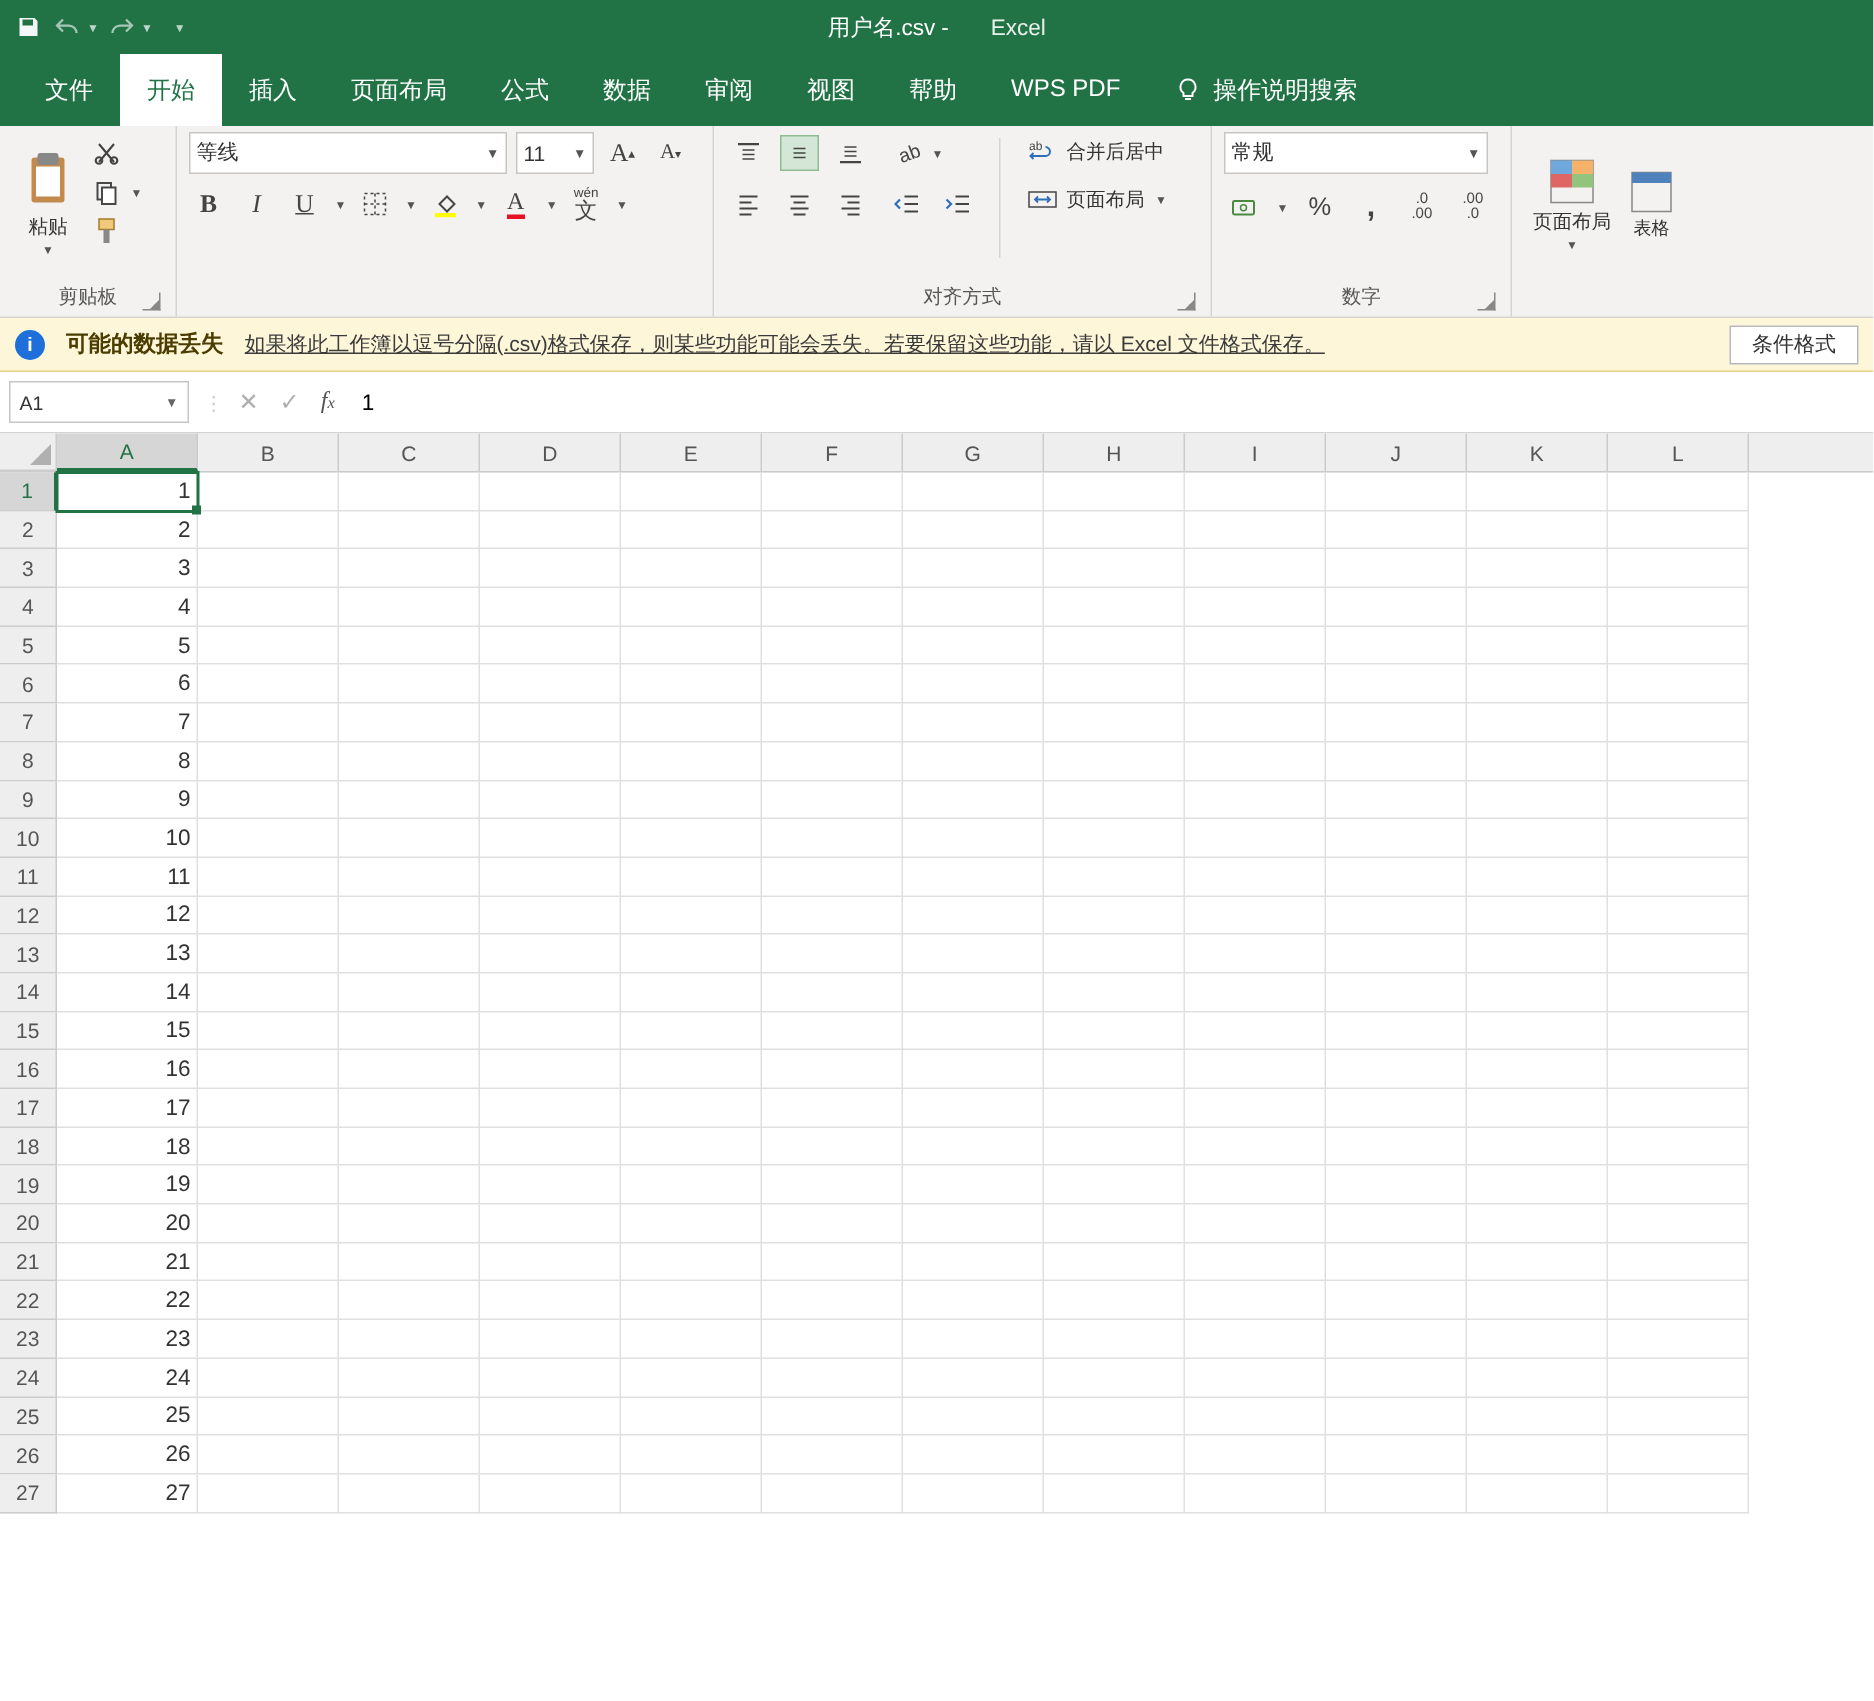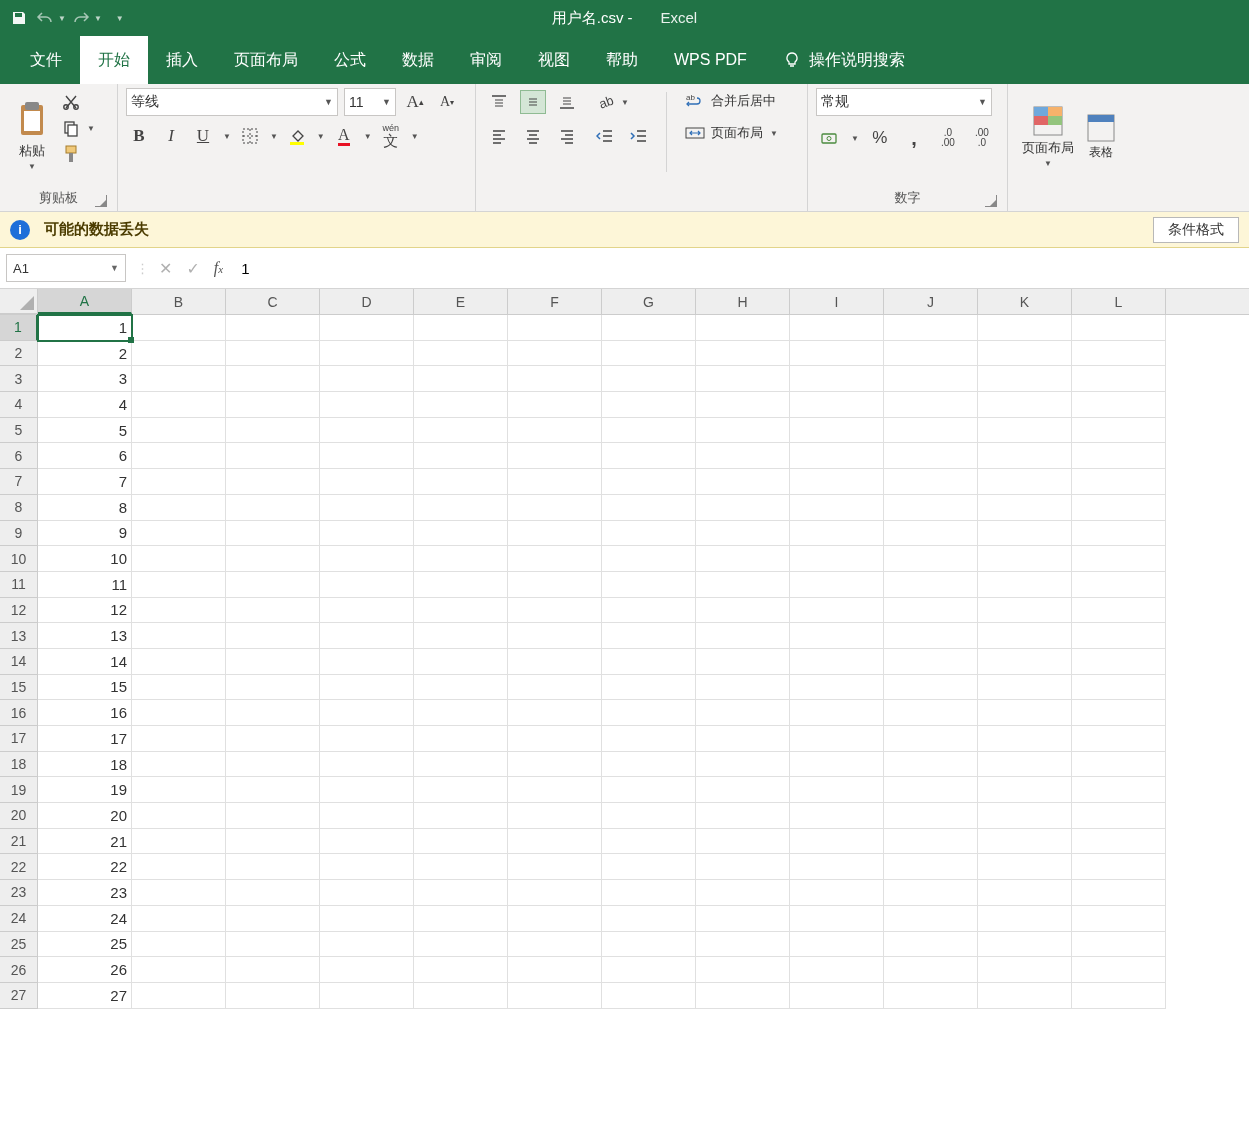--- a/index.html
+++ b/index.html
@@ -276,20 +276,21 @@
         <div class="row" style="gap:6px;padding:2px 4px">
           <svg width="20" height="16" viewBox="0 0 20 16">
               <rect x="1" y="3" width="18" height="10" fill="none" stroke="#444"></rect>
               <path d="M5 8h10M7 6l-2 2 2 2M13 6l2 2-2 2" fill="none" stroke="#2f6fb7" stroke-width="1.2"></path>
             </svg>
           <span>页面布局</span>
           <span class="caret-sm">▼</span>
         </div>
       </div>
     </div>
+    <div class="group-label"><span>对齐方式</span><span class="launcher"></span></div>
   </div>
 
   <div class="group" style="width:200px">
     <div class="group-body" style="flex-direction:column;gap:10px;width:100%">
       <div class="combo numfmt">
           <span>常规</span>
           <span class="caret">▼</span>
         </div>
       <div class="row" style="gap:8px">
         <div class="smbtn">
@@ -328,20 +329,21 @@
           </svg>
         <span class="lbl" style="font-size:12px">表格</span>
       </div>
     </div>
   </div>
 </div>
 
 <div class="warnbar">
   <div class="icon">i</div>
   <div class="title">可能的数据丢失</div>
+  <div class="msg">如果将此工作簿以逗号分隔(.csv)格式保存，则某些功能可能会丢失。若要保留这些功能，请以 Excel 文件格式保存。</div>
   <div class="btn">条件格式</div>
 </div>
 
 <div class="fbar-wrap">
   <div class="namebox">
       <span>A1</span>
       <span class="caret">▼</span>
     </div>
   <div style="color:#ccc">⋮</div>
   <div class="fbar-btns">

